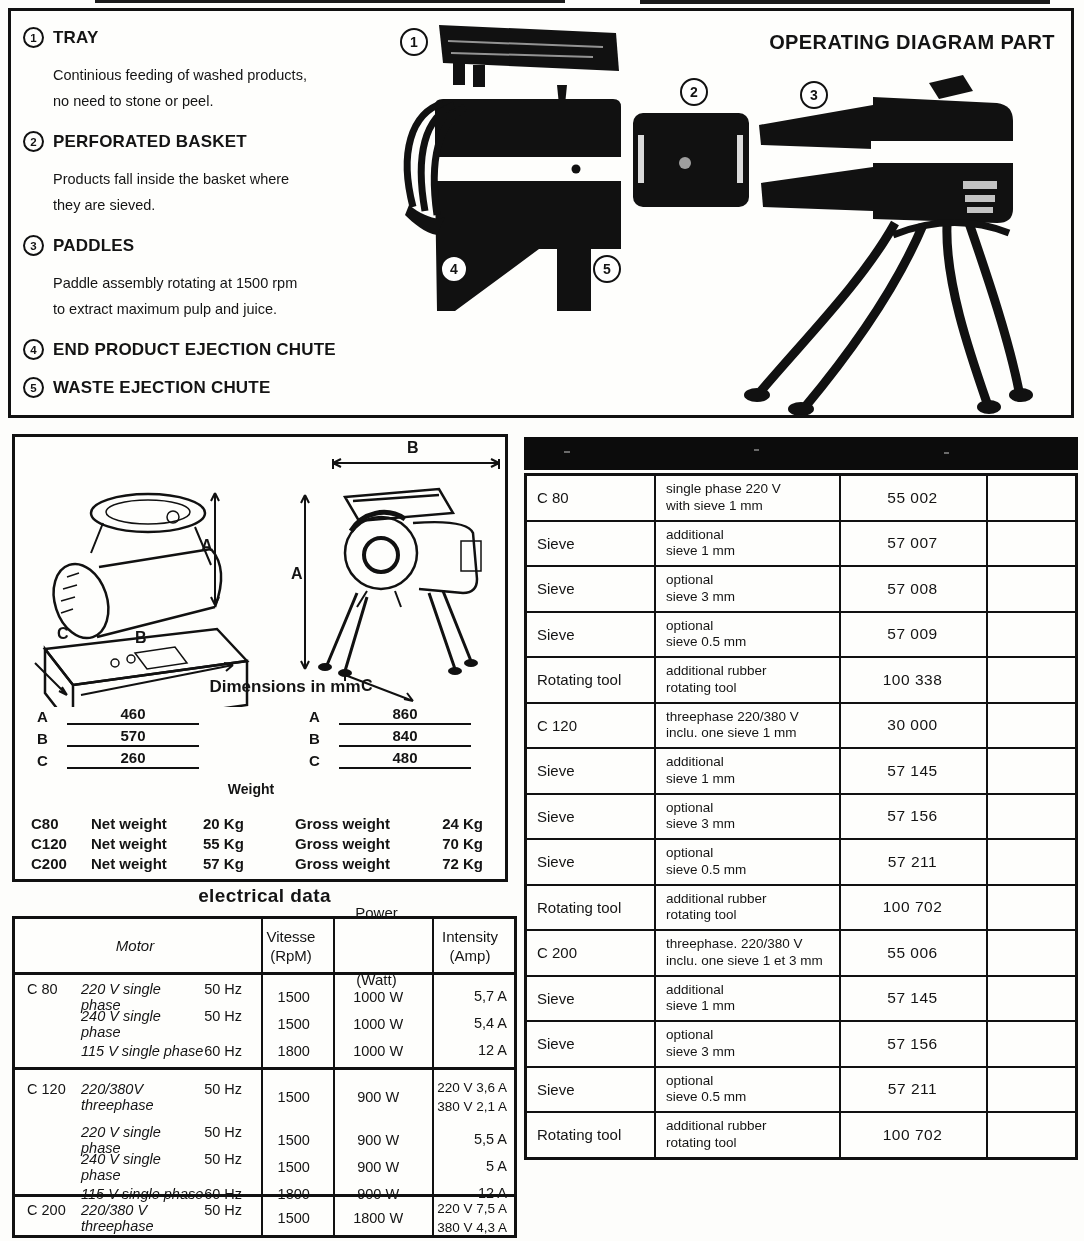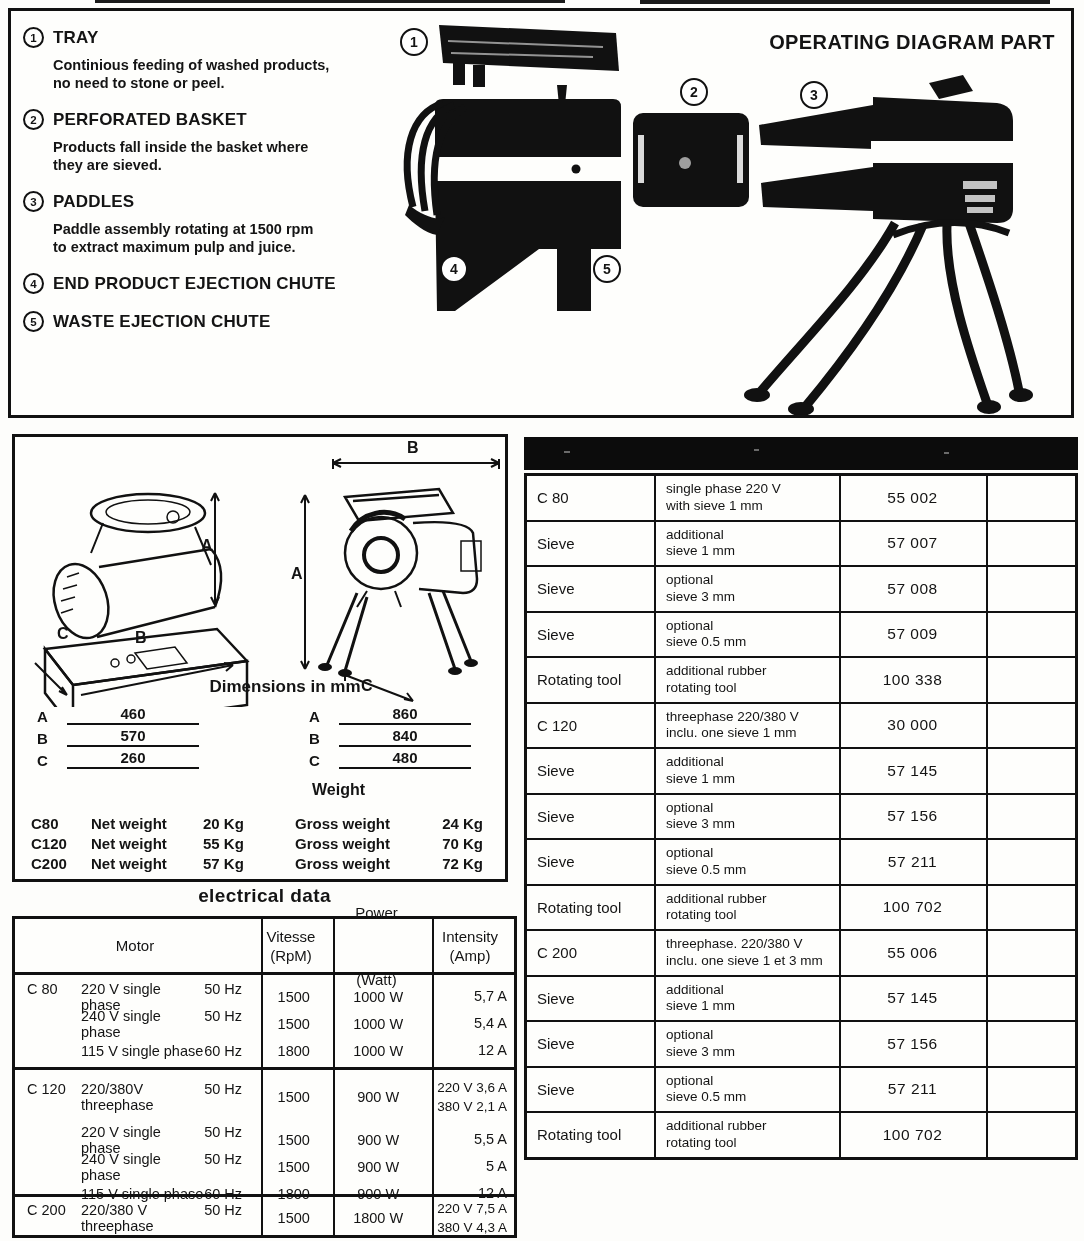--- a/index.html
+++ b/index.html
@@ -12,38 +12,38 @@
 
   
   .op-box{left:8px;top:8px;width:1066px;height:410px;border:3px solid #111;box-sizing:border-box;background:#fefefc;}
   .op-title{position:absolute;right:16px;top:20px;font-size:20px;font-weight:700;letter-spacing:.4px;}
   .parts-list{position:absolute;left:12px;top:16px;width:320px;}
   .part-item{margin-bottom:17px;}
   .part-head{display:flex;align-items:center;}
   .badge{display:inline-flex;width:17px;height:17px;border:2px solid #111;border-radius:50%;
          align-items:center;justify-content:center;font-size:11.5px;font-weight:700;margin-right:9px;flex:0 0 auto;}
   .part-title{font-size:17px;font-weight:700;letter-spacing:.2px;}
-  .part-desc{margin-left:30px;font-size:14.5px;line-height:18px;white-space:pre-line;margin-top:8px;font-weight:bold;}
+  .part-desc{margin-left:30px;font-size:14.5px;line-height:26px;white-space:pre-line;margin-top:14px;}
   .callout{position:absolute;width:24px;height:24px;border:2px solid #111;border-radius:50%;background:#fff;
            display:flex;align-items:center;justify-content:center;font-size:14px;font-weight:700;}
   .co-1{left:389px;top:17px;} .co-2{left:669px;top:67px;} .co-3{left:789px;top:70px;}
   .co-4{left:429px;top:244px;} .co-5{left:582px;top:244px;}
 
   
   .dim-box{left:12px;top:434px;width:496px;height:448px;border:3px solid #111;box-sizing:border-box;background:#fefefc;}
   .dims-title{position:absolute;left:160px;top:240px;width:220px;text-align:center;font-size:17px;font-weight:700;}
   .sk-label{position:absolute;font-size:16px;font-weight:700;}
   .d1-a{left:186px;top:100px;} .d1-b{left:120px;top:192px;} .d1-c{left:42px;top:188px;}
   .d2-b{left:392px;top:2px;}  .d2-a{left:276px;top:128px;} .d2-c{left:346px;top:240px;}
   .dim-col{position:absolute;top:268px;}
   .dim-col.left{left:22px;} .dim-col.right{left:294px;}
   .dim-row{display:flex;align-items:flex-end;height:20px;margin-bottom:2px;font-size:15px;font-weight:700;}
   .dim-letter{width:30px;}
   .dim-val{display:inline-block;width:132px;text-align:center;border-bottom:2px solid #111;padding-bottom:1px;}
-  .weight-title{position:absolute;left:150px;top:344px;width:200px;text-align:right;font-size:16px;font-weight:700;}
+  .weight-title{position:absolute;left:136px;top:344px;width:200px;text-align:center;font-size:14px;font-weight:700;}
   .weight-rows{position:absolute;left:16px;top:378px;width:452px;}
   .w-row{display:flex;height:20px;font-size:15px;font-weight:700;}
   .w-model{width:60px;} .w-nl{width:112px;} .w-nv{width:92px;} .w-gl{width:128px;} .w-gv{flex:1;text-align:right;}
 
   
   .elec-title{left:12px;top:885px;width:505px;text-align:center;font-size:19px;font-weight:700;letter-spacing:.4px;}
   .elec-table{left:12px;top:916px;width:505px;height:322px;border:3px solid #111;box-sizing:border-box;
               background:#fefefc;position:absolute;}
   .ediv{position:absolute;top:0;bottom:0;width:2px;background:#111;}
   .ediv.v1{left:246px;} .ediv.v2{left:318px;} .ediv.v3{left:417px;}
@@ -52,21 +52,21 @@
   .eh.motor{width:246px;} .eh.rpm{width:72px;} .eh.pow{width:99px;gap:48px;} .eh.int{width:88px;}
   .egroup{position:relative;}
   .egroup + .egroup{border-top:3px solid #111;}
   .egroup:nth-of-type(1){height:92px;padding-top:8px;box-sizing:border-box;}
   .egroup:nth-of-type(2){height:127px;padding-top:6px;box-sizing:border-box;}
   .egroup:nth-of-type(3){height:42px;display:flex;flex-direction:column;justify-content:center;}
   .erow{display:flex;align-items:center;height:27px;font-size:14.5px;}
   .erow[data-variant="tall"]{height:42px;}
   .erow[data-variant="gap"]{margin-top:8px;}
   .c-motor{width:246px;display:flex;box-sizing:border-box;padding-left:12px;padding-right:8px;}
-  .model{width:54px;} .motor{flex:1;} .hz{width:46px;}
+  .model{width:54px;} .motor{flex:1;font-style:italic;} .hz{width:46px;}
   .c-rpm{width:72px;text-align:center;}
   .c-pow{width:99px;text-align:center;}
   .c-int{width:88px;text-align:right;box-sizing:border-box;padding-right:7px;white-space:pre-line;line-height:19px;font-size:13.5px;}
   .erow:not([data-variant="tall"]) .c-int{font-size:14.5px;}
 
   
   .ref-wrap{left:524px;top:437px;width:554px;position:absolute;}
   .ref-blackbar{height:33px;background:#0c0c0c;margin-bottom:3px;position:relative;overflow:hidden;}
   .ref-blackbar i{position:absolute;background:#6a6a6a;height:2px;}
   .ref-body{border:3px solid #111;box-sizing:border-box;position:relative;background:#fefefc;}

